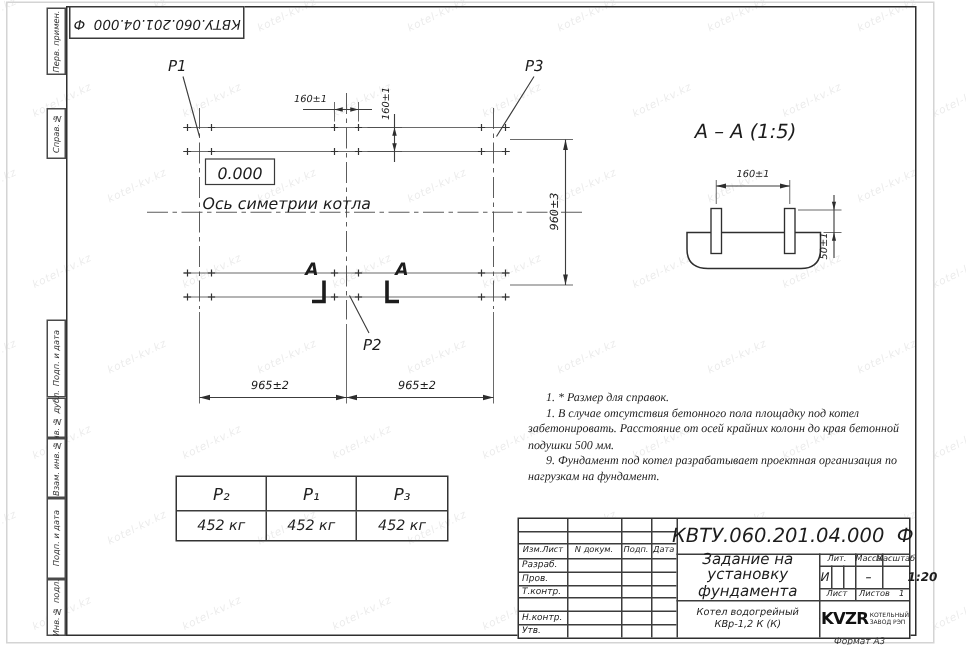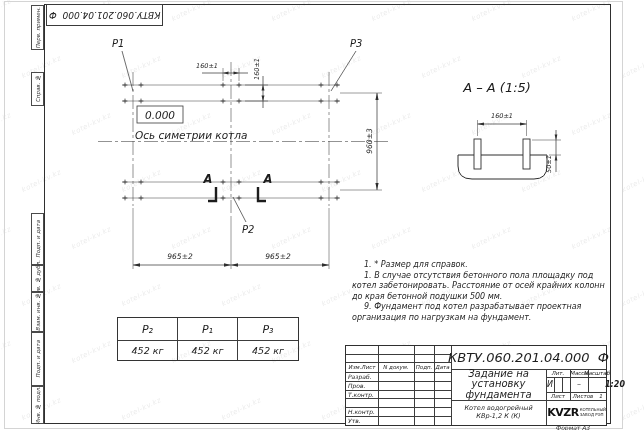--- a/index.html
+++ b/index.html
@@ -33,21 +33,21 @@
   .bolt{stroke:#2e2e2e;stroke-width:.9;fill:#fff;}
   .boxln{stroke:#3a3a3a;stroke-width:.8;fill:none;}
   .t-dim{font:italic 6.5px "DejaVu Sans",sans-serif;fill:#1c1c1c;}
   .t-dim7{font:italic 7.5px "DejaVu Sans",sans-serif;fill:#1c1c1c;}
   .t-label{font:italic 10px "DejaVu Sans",sans-serif;fill:#1c1c1c;}
   .t-big{font:italic 10.5px "DejaVu Sans",sans-serif;fill:#1c1c1c;}
   .t-sec{font:italic 13px "DejaVu Sans",sans-serif;fill:#1c1c1c;}
   .t-A{font:italic bold 11.5px "DejaVu Sans",sans-serif;fill:#1c1c1c;}
   
   #notes{position:absolute;left:352px;top:260px;width:256px;font:italic 8px/10.5px "DejaVu Sans",sans-serif;color:#1e1e1e;}
-  #notes p{margin:0;text-indent:12px;}
+  #notes p{margin:0;text-indent:12px;font-family:Liberation Serif, serif;}
   
   #loads-table{position:absolute;left:117px;top:317px;width:182px;height:44px;border:1.2px solid #333;
                box-sizing:border-box;display:grid;grid-template-columns:1fr 1fr 1fr;grid-template-rows:23px 1fr;}
   #loads-table .cell{border-right:1px solid #3c3c3c;border-bottom:1px solid #3c3c3c;display:flex;
                      align-items:center;justify-content:center;}
   #loads-table .cell:nth-child(3n){border-right:none;}
   #loads-table .cell.last-row{border-bottom:none;}
   .lt-head{font:italic 11px "DejaVu Sans",sans-serif;}
   .lt-val{font:italic 9.5px "DejaVu Sans",sans-serif;}
   

